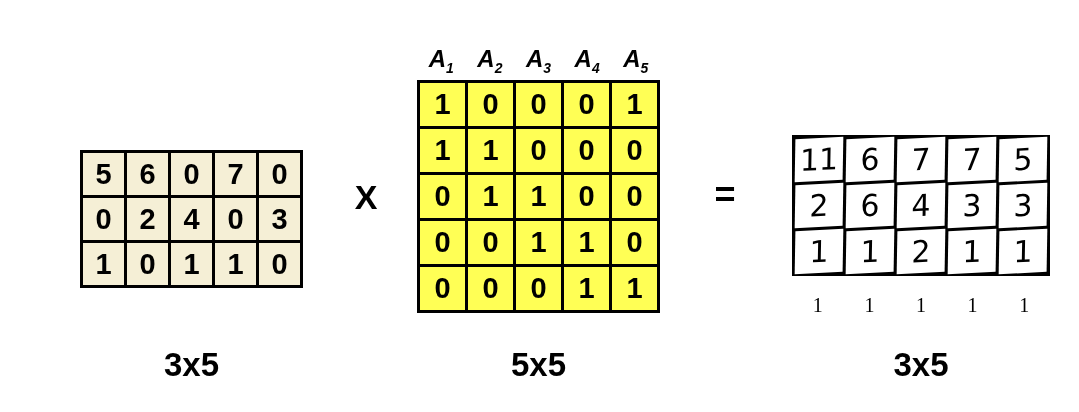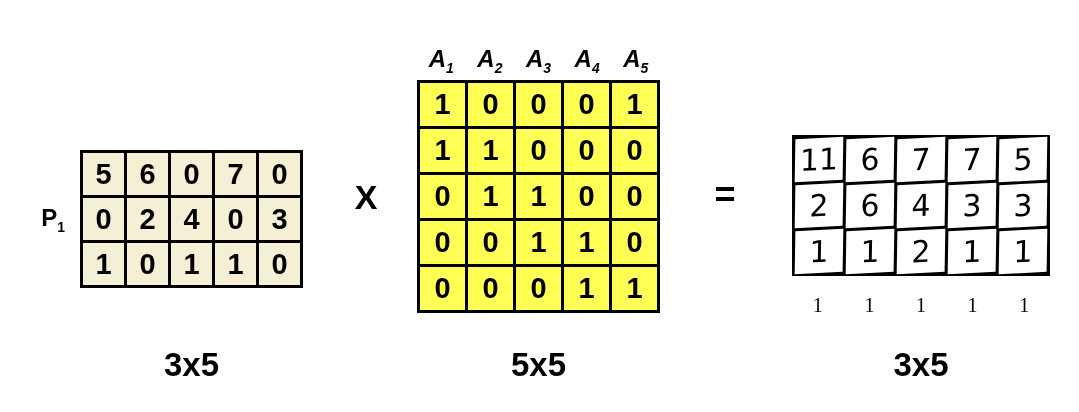--- a/index.html
+++ b/index.html
@@ -71,23 +71,20 @@
     font-family:"Liberation Serif", serif;
     font-size:20px;font-weight:500;
   }
 </style>
 </head>
 <body>
 
 <div class="canvas">
 
   <div class="row-labels rowlabels-left">
-      <div class="rowlbl">
-        <span>P<sub>1</sub></span>
-      </div>
     </div>
   <div class="grid grid-left" style="--cell-bg: #F5EFD6;">
       <div class="cell">5</div>
       <div class="cell">6</div>
       <div class="cell">0</div>
       <div class="cell">7</div>
       <div class="cell">0</div>
       <div class="cell">0</div>
       <div class="cell">2</div>
       <div class="cell">4</div>

